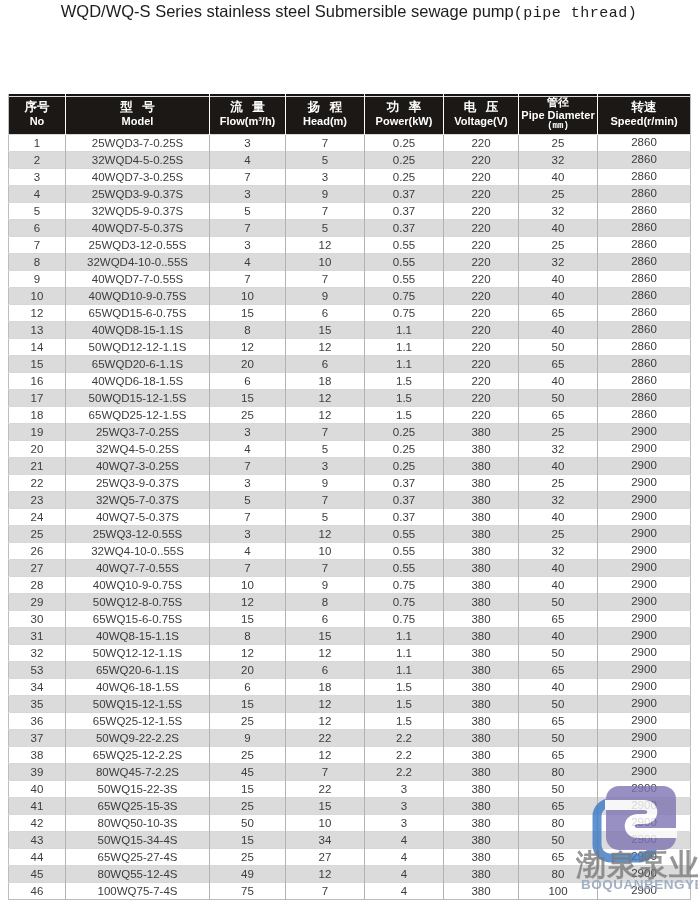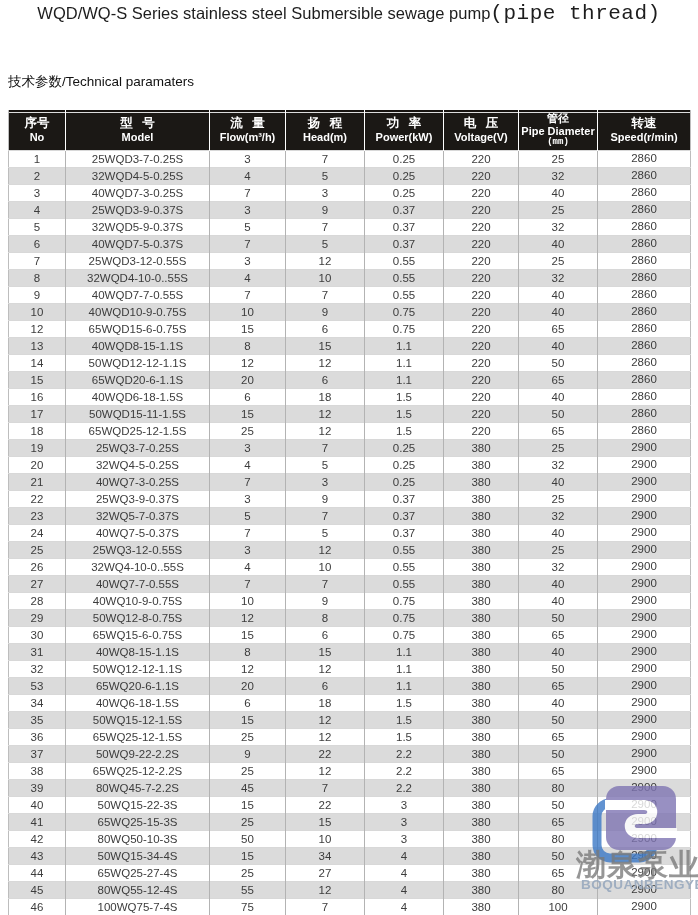--- a/index.html
+++ b/index.html
@@ -23,34 +23,34 @@
   .subtitle {
     margin:2px 0 0;
     text-align:center;
     font-size:16.5px;
     font-weight:400;
     color:#1d1d1d;
     white-space:nowrap;
   }
   .subtitle .paren {
     font-family:"Liberation Mono", monospace;
-    font-size:21px;
+    font-size:15px;
     letter-spacing:0.5px;
   }
   .section-label {
     position:absolute;
     left:8px; top:73px;
     font-size:13.5px;
     font-weight:400;
     color:#111;
   }
   
   table.spec-table {
     position:absolute;
-    left:8px; top:110px;
+    left:8px; top:94px;
     width:682px;
     border-collapse:collapse;
     table-layout:fixed;
     border:1px solid #bdbdbd;
     border-top:none;
   }
   thead th {
     background-color:#1b1815;
     
     background-image:linear-gradient(to bottom,#171310 0px,#171310 2px,#dcdcdc 2px,#dcdcdc 3px,#1b1815 3px);
@@ -111,21 +111,20 @@
   }
 </style>
 </head>
 <body>
 
 <div>
 
 
   <div class="subtitle"><span>WQD/WQ-S Series stainless steel Submersible sewage pump</span><span class="paren">(pipe thread)</span></div>
 
-  <div class="section-label">技术参数/Technical paramaters</div>
 
   <table class="spec-table">
     <colgroup>
       <col style="width:57px">
         <col style="width:144px">
         <col style="width:76px">
         <col style="width:79px">
       <col style="width:79px">
         <col style="width:75px">
         <col style="width:79px">
@@ -314,21 +313,21 @@
           <td class="cell-model">40WQD6-18-1.5S</td>
           <td class="cell-flow">6</td>
           <td class="cell-head">18</td>
           <td class="cell-power">1.5</td>
           <td class="cell-voltage">220</td>
           <td class="cell-pipe_diameter">40</td>
           <td class="cell-speed">2860</td>
         </tr>
         <tr>
           <td class="cell-no">17</td>
-          <td class="cell-model">50WQD15-11-1.5S</td>
+          <td class="cell-model">50WQD15-12-1.5S</td>
           <td class="cell-flow">15</td>
           <td class="cell-head">12</td>
           <td class="cell-power">1.5</td>
           <td class="cell-voltage">220</td>
           <td class="cell-pipe_diameter">50</td>
           <td class="cell-speed">2860</td>
         </tr>
         <tr>
           <td class="cell-no">18</td>
           <td class="cell-model">65WQD25-12-1.5S</td>
@@ -595,21 +594,21 @@
           <td class="cell-flow">25</td>
           <td class="cell-head">27</td>
           <td class="cell-power">4</td>
           <td class="cell-voltage">380</td>
           <td class="cell-pipe_diameter">65</td>
           <td class="cell-speed">2900</td>
         </tr>
         <tr>
           <td class="cell-no">45</td>
           <td class="cell-model">80WQ55-12-4S</td>
-          <td class="cell-flow">55</td>
+          <td class="cell-flow">49</td>
           <td class="cell-head">12</td>
           <td class="cell-power">4</td>
           <td class="cell-voltage">380</td>
           <td class="cell-pipe_diameter">80</td>
           <td class="cell-speed">2900</td>
         </tr>
         <tr>
           <td class="cell-no">46</td>
           <td class="cell-model">100WQ75-7-4S</td>
           <td class="cell-flow">75</td>

